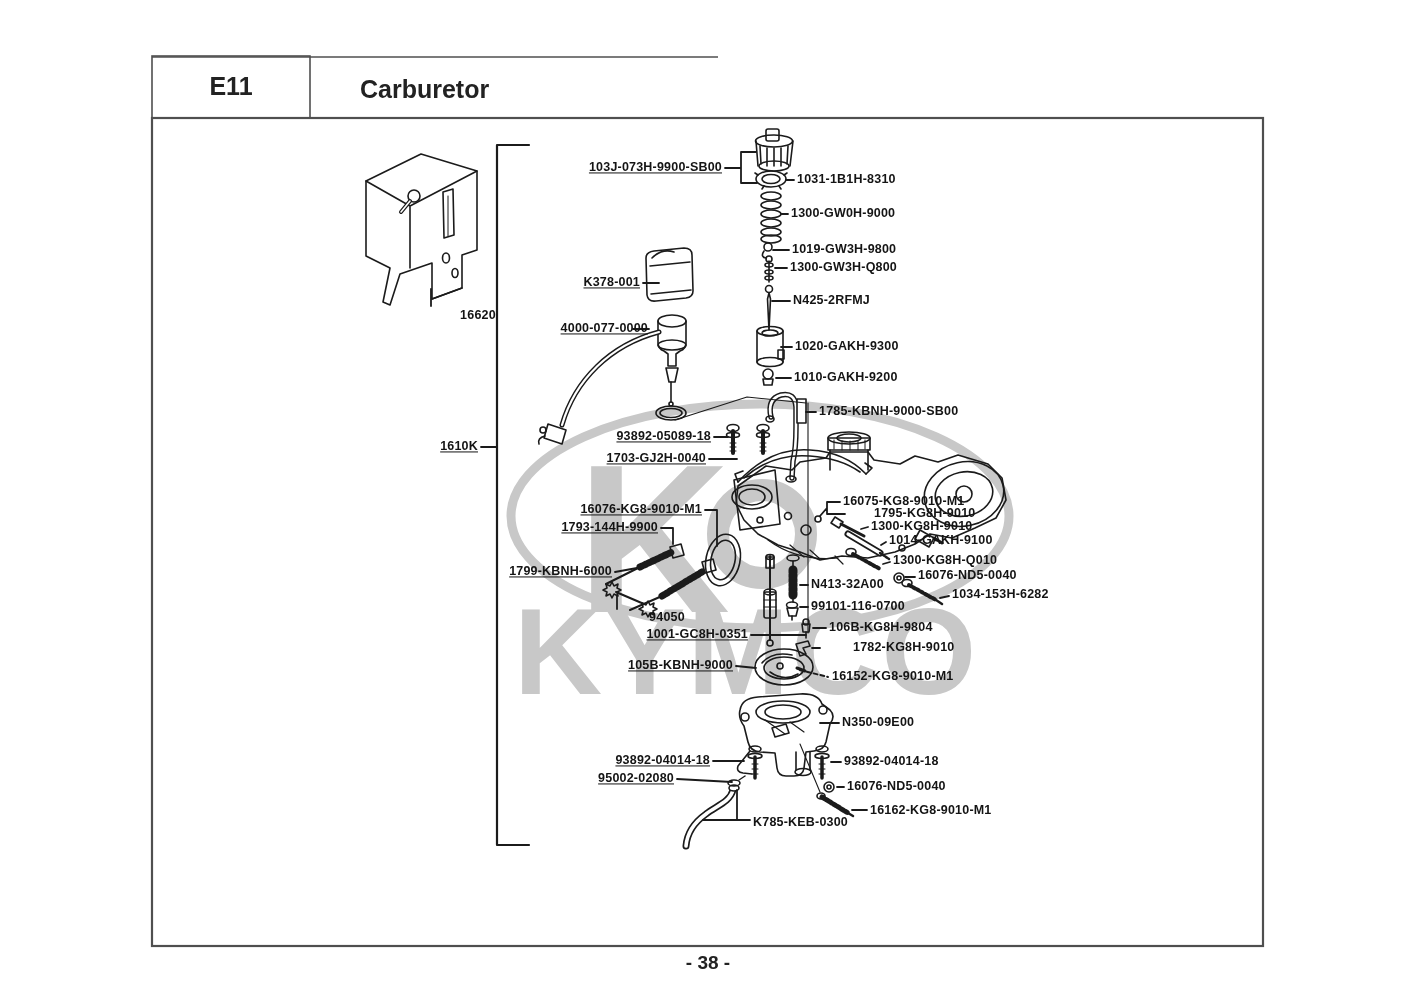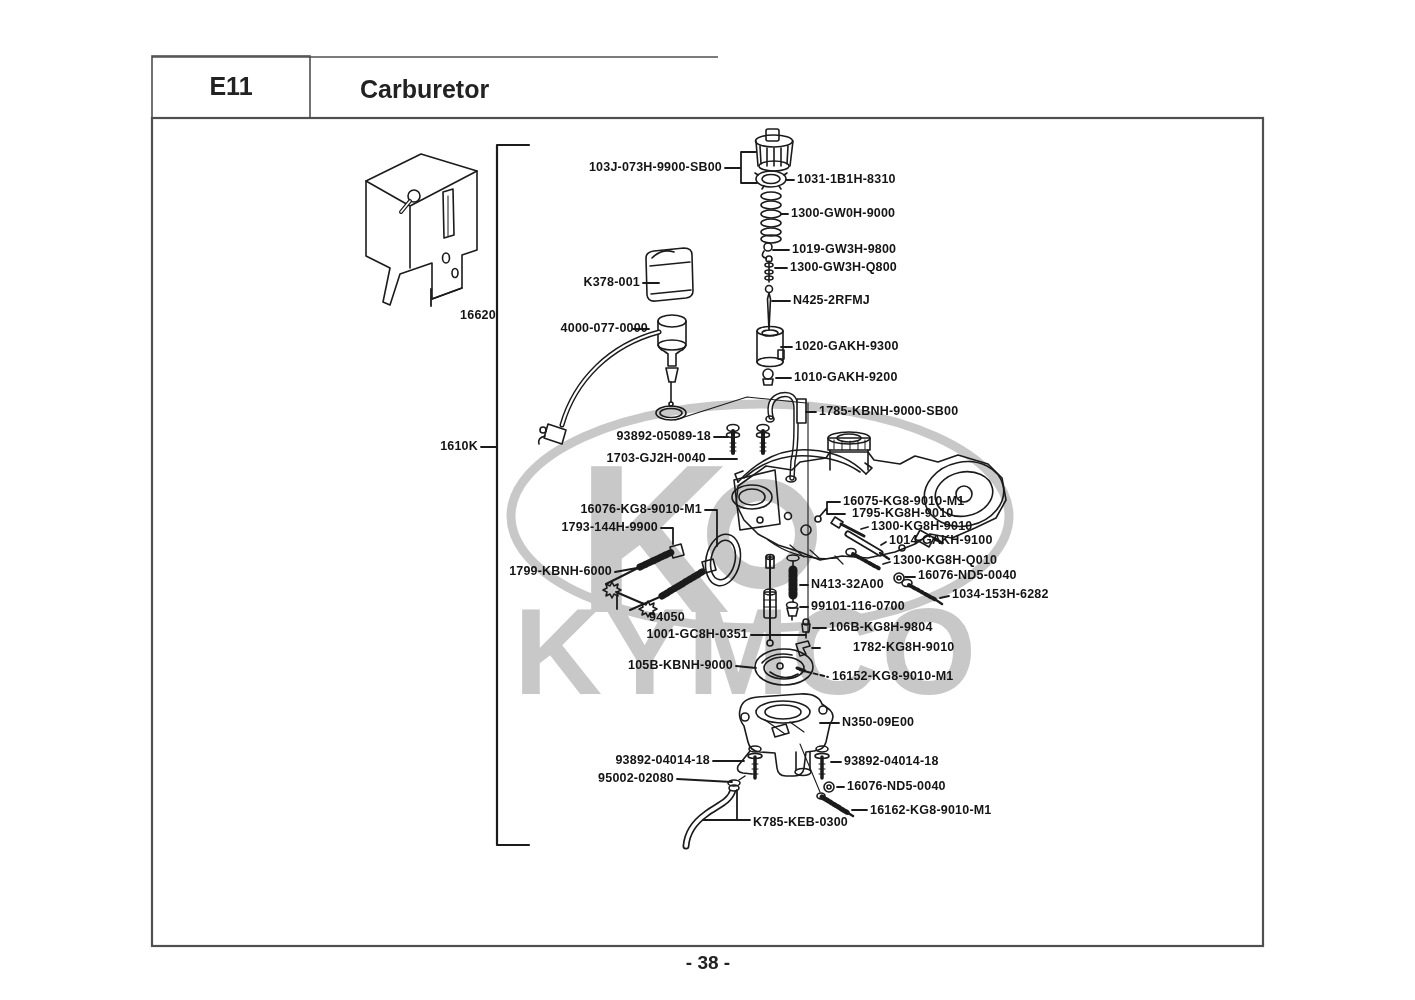--- a/index.html
+++ b/index.html
@@ -1,21 +1,21 @@
 <!DOCTYPE html>
 <html><head>
 <meta charset="utf-8">
 <style>
   html,body{margin:0;padding:0;background:#fff;}
   #page{position:relative;width:1415px;height:1000px;background:#ffffff;overflow:hidden;
         font-family:"Liberation Sans",sans-serif;}
   svg{position:absolute;left:0;top:0;}
   .lbl{position:absolute;font:700 12.5px/1.05 "Liberation Sans",sans-serif;color:#141414;
        white-space:nowrap;transform:translate(0,-50%);letter-spacing:.2px;}
-  .e{transform:translate(-100%,-50%);}
+  .e{transform:translate(-100%,-50%);text-decoration:underline;}
   .c{transform:translate(-50%,-50%);margin-left:48px;}
   #hdr-code{position:absolute;left:152px;top:56px;width:158px;height:60px;display:flex;
             align-items:center;justify-content:center;font:700 25px "Liberation Sans",sans-serif;color:#222;}
   #hdr-title{position:absolute;left:360px;top:75px;font:700 25px "Liberation Sans",sans-serif;color:#222;}
   #page-num{position:absolute;left:648px;top:952px;width:120px;text-align:center;
             font:700 19px "Liberation Sans",sans-serif;color:#222;}
 </style>
 </head>
 <body>
 
@@ -340,21 +340,21 @@
   <div class="lbl" style="left:819px;top:412px">1785-KBNH-9000-SB00</div>
   <div class="lbl e" style="left:711px;top:437px">93892-05089-18</div>
   <div class="lbl e" style="left:706px;top:459px">1703-GJ2H-0040</div>
   <div class="lbl e" style="left:702px;top:510px">16076-KG8-9010-M1</div>
   <div class="lbl e" style="left:658px;top:528px">1793-144H-9900</div>
   <div class="lbl e" style="left:612px;top:572px">1799-KBNH-6000</div>
   <div class="lbl c" style="left:619px;top:618px">94050</div>
   <div class="lbl e" style="left:748px;top:635px">1001-GC8H-0351</div>
   <div class="lbl e" style="left:733px;top:666px">105B-KBNH-9000</div>
   <div class="lbl" style="left:843px;top:502px">16075-KG8-9010-M1</div>
-  <div class="lbl" style="left:852px;top:514px">1795-KG8H-9010</div>
+  <div class="lbl" style="left:874px;top:514px">1795-KG8H-9010</div>
   <div class="lbl" style="left:871px;top:527px">1300-KG8H-9010</div>
   <div class="lbl" style="left:889px;top:541px">1014-GAKH-9100</div>
   <div class="lbl" style="left:893px;top:561px">1300-KG8H-Q010</div>
   <div class="lbl" style="left:918px;top:576px">16076-ND5-0040</div>
   <div class="lbl" style="left:952px;top:595px">1034-153H-6282</div>
   <div class="lbl" style="left:811px;top:585px">N413-32A00</div>
   <div class="lbl" style="left:811px;top:607px">99101-116-0700</div>
   <div class="lbl" style="left:829px;top:628px">106B-KG8H-9804</div>
   <div class="lbl" style="left:853px;top:648px">1782-KG8H-9010</div>
   <div class="lbl" style="left:832px;top:677px">16152-KG8-9010-M1</div>

